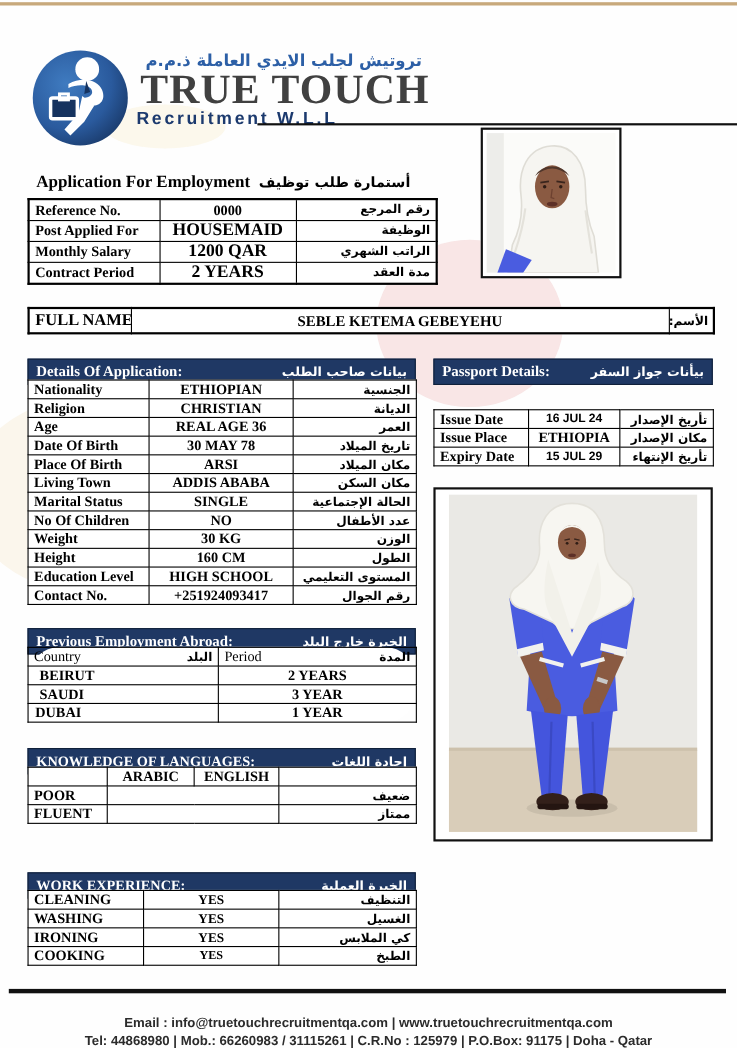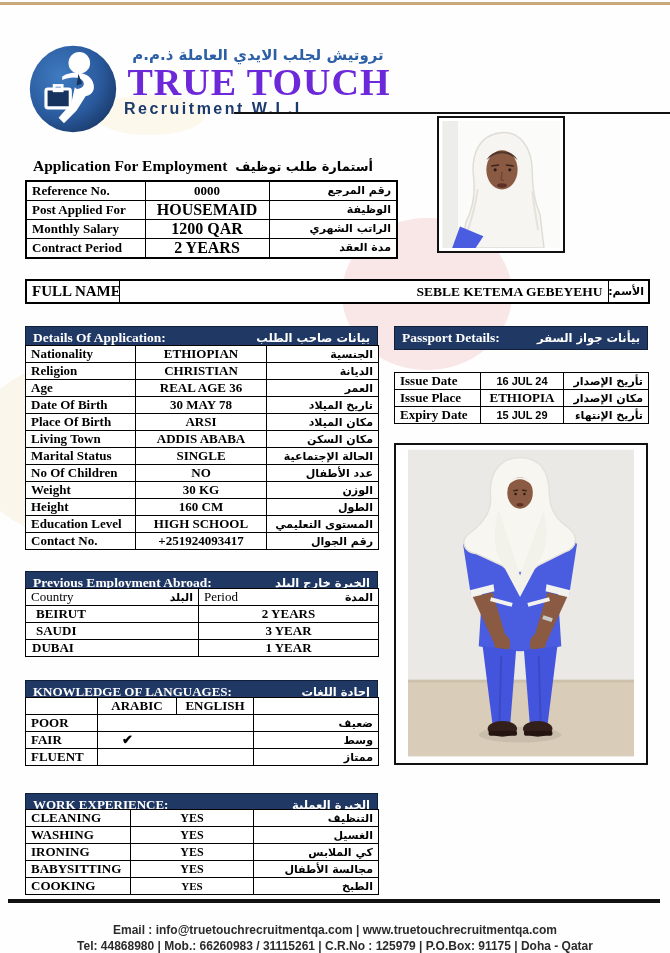--- a/index.html
+++ b/index.html
@@ -14,21 +14,21 @@
   .wm-pink  { left:342px; top:218px; width:170px; height:152px; background:rgba(243,206,206,0.5); }
   .wm-cream { left:-30px; top:360px; width:230px; height:180px; background:rgba(247,239,221,0.55); }
   .wm-cream2{ left:95px;  top:95px;  width:110px; height:40px;  background:rgba(250,243,224,0.6); }
   .z1 { z-index:1; }
   
   .topline { left:0; top:2px; width:670px; height:3px; background:#c8a97c; }
   
   .brand-ar { left:120px; top:46px; width:276px; text-align:center; direction:rtl;
     font:bold 15px "DejaVu Sans",sans-serif; color:#2c5fa6; }
   .brand-name { left:118px; top:60px; width:282px; text-align:center;
-    font:bold 38px "Liberation Serif",serif; letter-spacing:1px; color:#6d28d9; }
+    font:bold 38px "Liberation Serif",serif; letter-spacing:1px; color:#404040; }
   .brand-sub { left:124px; top:100px; font:bold 16px "Liberation Sans",sans-serif;
     letter-spacing:2.5px; color:#1c3a6e; }
   .hdr-rule { left:234px; top:112px; width:436px; height:2px; background:#111; }
   
   .idphoto { left:437px; top:116px; width:128px; height:137px; background:#fff;
     border:2px solid #111; box-sizing:border-box; padding:3px; }
   .fullphoto { left:394px; top:443px; width:254px; height:322px; background:#fff;
     border:2px solid #111; box-sizing:border-box; padding:4px 12px 6px 12px; }
   
   .app-title { left:33px; top:157px; width:340px; display:flex; justify-content:space-between; align-items:baseline; }
@@ -147,21 +147,21 @@
 
   <table class="t thick fullname" style="left:25px;top:279px;width:623px;">
     <colgroup>
         <col style="width:93px">
         <col style="width:489px">
         <col style="width:41px">
       </colgroup>
     <tbody>
         <tr>
       <td class="lab">FULL NAME:</td>
-      <td class="val" style="text-align:right;font-size:13.5px;">SEBLE KETEMA GEBEYEHU</td>
+      <td class="val" style="text-align:center;font-size:13.5px;">SEBLE KETEMA GEBEYEHU</td>
       <td class="arc">الأسم:</td>
     </tr>
   </tbody>
     </table>
 
   <div class="abs navbar z1" style="left:25px;top:326px;width:353px;height:19px;">
     <span class="en">Details Of Application:</span>
     <span class="ar">بيانات صاحب الطلب</span>
   </div>
   <table class="t" style="left:25px;top:345px;width:353px;">
@@ -304,21 +304,21 @@
       <ellipse cx="132" cy="284" rx="15" ry="8" fill="#33201a"></ellipse>
       <rect x="82" y="286" width="29" height="5" rx="2" fill="#241511"></rect>
       <rect x="118" y="286" width="29" height="5" rx="2" fill="#241511"></rect>
     </svg>
   </div>
 
   <div class="abs navbar z1" style="left:25px;top:571px;width:353px;height:17px;">
     <span class="en">Previous Employment Abroad:</span>
     <span class="ar">الخبرة خارج البلد</span>
   </div>
-  <table class="t" style="left:25px;top:588px;width:353px;">
+  <table class="t" style="left:25px;top:588px;width:353px;border-radius:30px;">
     <colgroup>
         <col style="width:173px">
         <col style="width:180px">
       </colgroup>
     <tbody>
         <tr style="height:14px">
       <td style="padding:0 5px;">
         <div style="display:flex;justify-content:space-between;align-items:center;">
           <span class="lab" style="font-size:13px">Country</span>
           <span class="ar" style="font-size:11px">البلد</span>
@@ -363,25 +363,20 @@
       <td class="val">ARABIC</td>
       <td class="val">ENGLISH</td>
       <td></td>
     </tr>
     <tr style="height:16px">
       <td class="lab">POOR</td>
       <td colspan="2" class="lab" style="padding-left:24px"></td>
       <td class="arc">ضعيف</td>
     </tr>
     <tr style="height:16px">
-      <td class="lab">FAIR</td>
-      <td colspan="2" class="lab" style="padding-left:24px">✔</td>
-      <td class="arc">وسط</td>
-    </tr>
-    <tr style="height:16px">
       <td class="lab">FLUENT</td>
       <td colspan="2" class="lab" style="padding-left:24px"></td>
       <td class="arc">ممتاز</td>
     </tr>
   </tbody>
     </table>
 
   <div class="abs navbar z1" style="left:25px;top:793px;width:353px;height:16px;">
     <span class="en" style="font-size:13px">WORK EXPERIENCE:</span>
     <span class="ar">الخبرة العملية</span>
@@ -402,25 +397,20 @@
       <td class="lab">WASHING</td>
       <td class="val" style="font-size:12px">YES</td>
       <td class="arc">الغسيل</td>
     </tr>
     <tr style="height:15px">
       <td class="lab">IRONING</td>
       <td class="val" style="font-size:12px">YES</td>
       <td class="arc">كي الملابس</td>
     </tr>
     <tr style="height:15px">
-      <td class="lab">BABYSITTING</td>
-      <td class="val" style="font-size:12px">YES</td>
-      <td class="arc">مجالسة الأطفال</td>
-    </tr>
-    <tr style="height:15px">
       <td class="lab">COOKING</td>
       <td class="val" style="font-size:11px">YES</td>
       <td class="arc">الطبخ</td>
     </tr>
   </tbody>
     </table>
 
   <div class="abs footline z1"></div>
   <div class="abs foot z1" style="top:939px;">Tel: 44868980 | Mob.: 66260983 / 31115261 | C.R.No : 125979 | P.O.Box: 91175 | Doha - Qatar</div>
   <div class="abs foot z1" style="top:923px;">Email : info@truetouchrecruitmentqa.com | www.truetouchrecruitmentqa.com</div>

